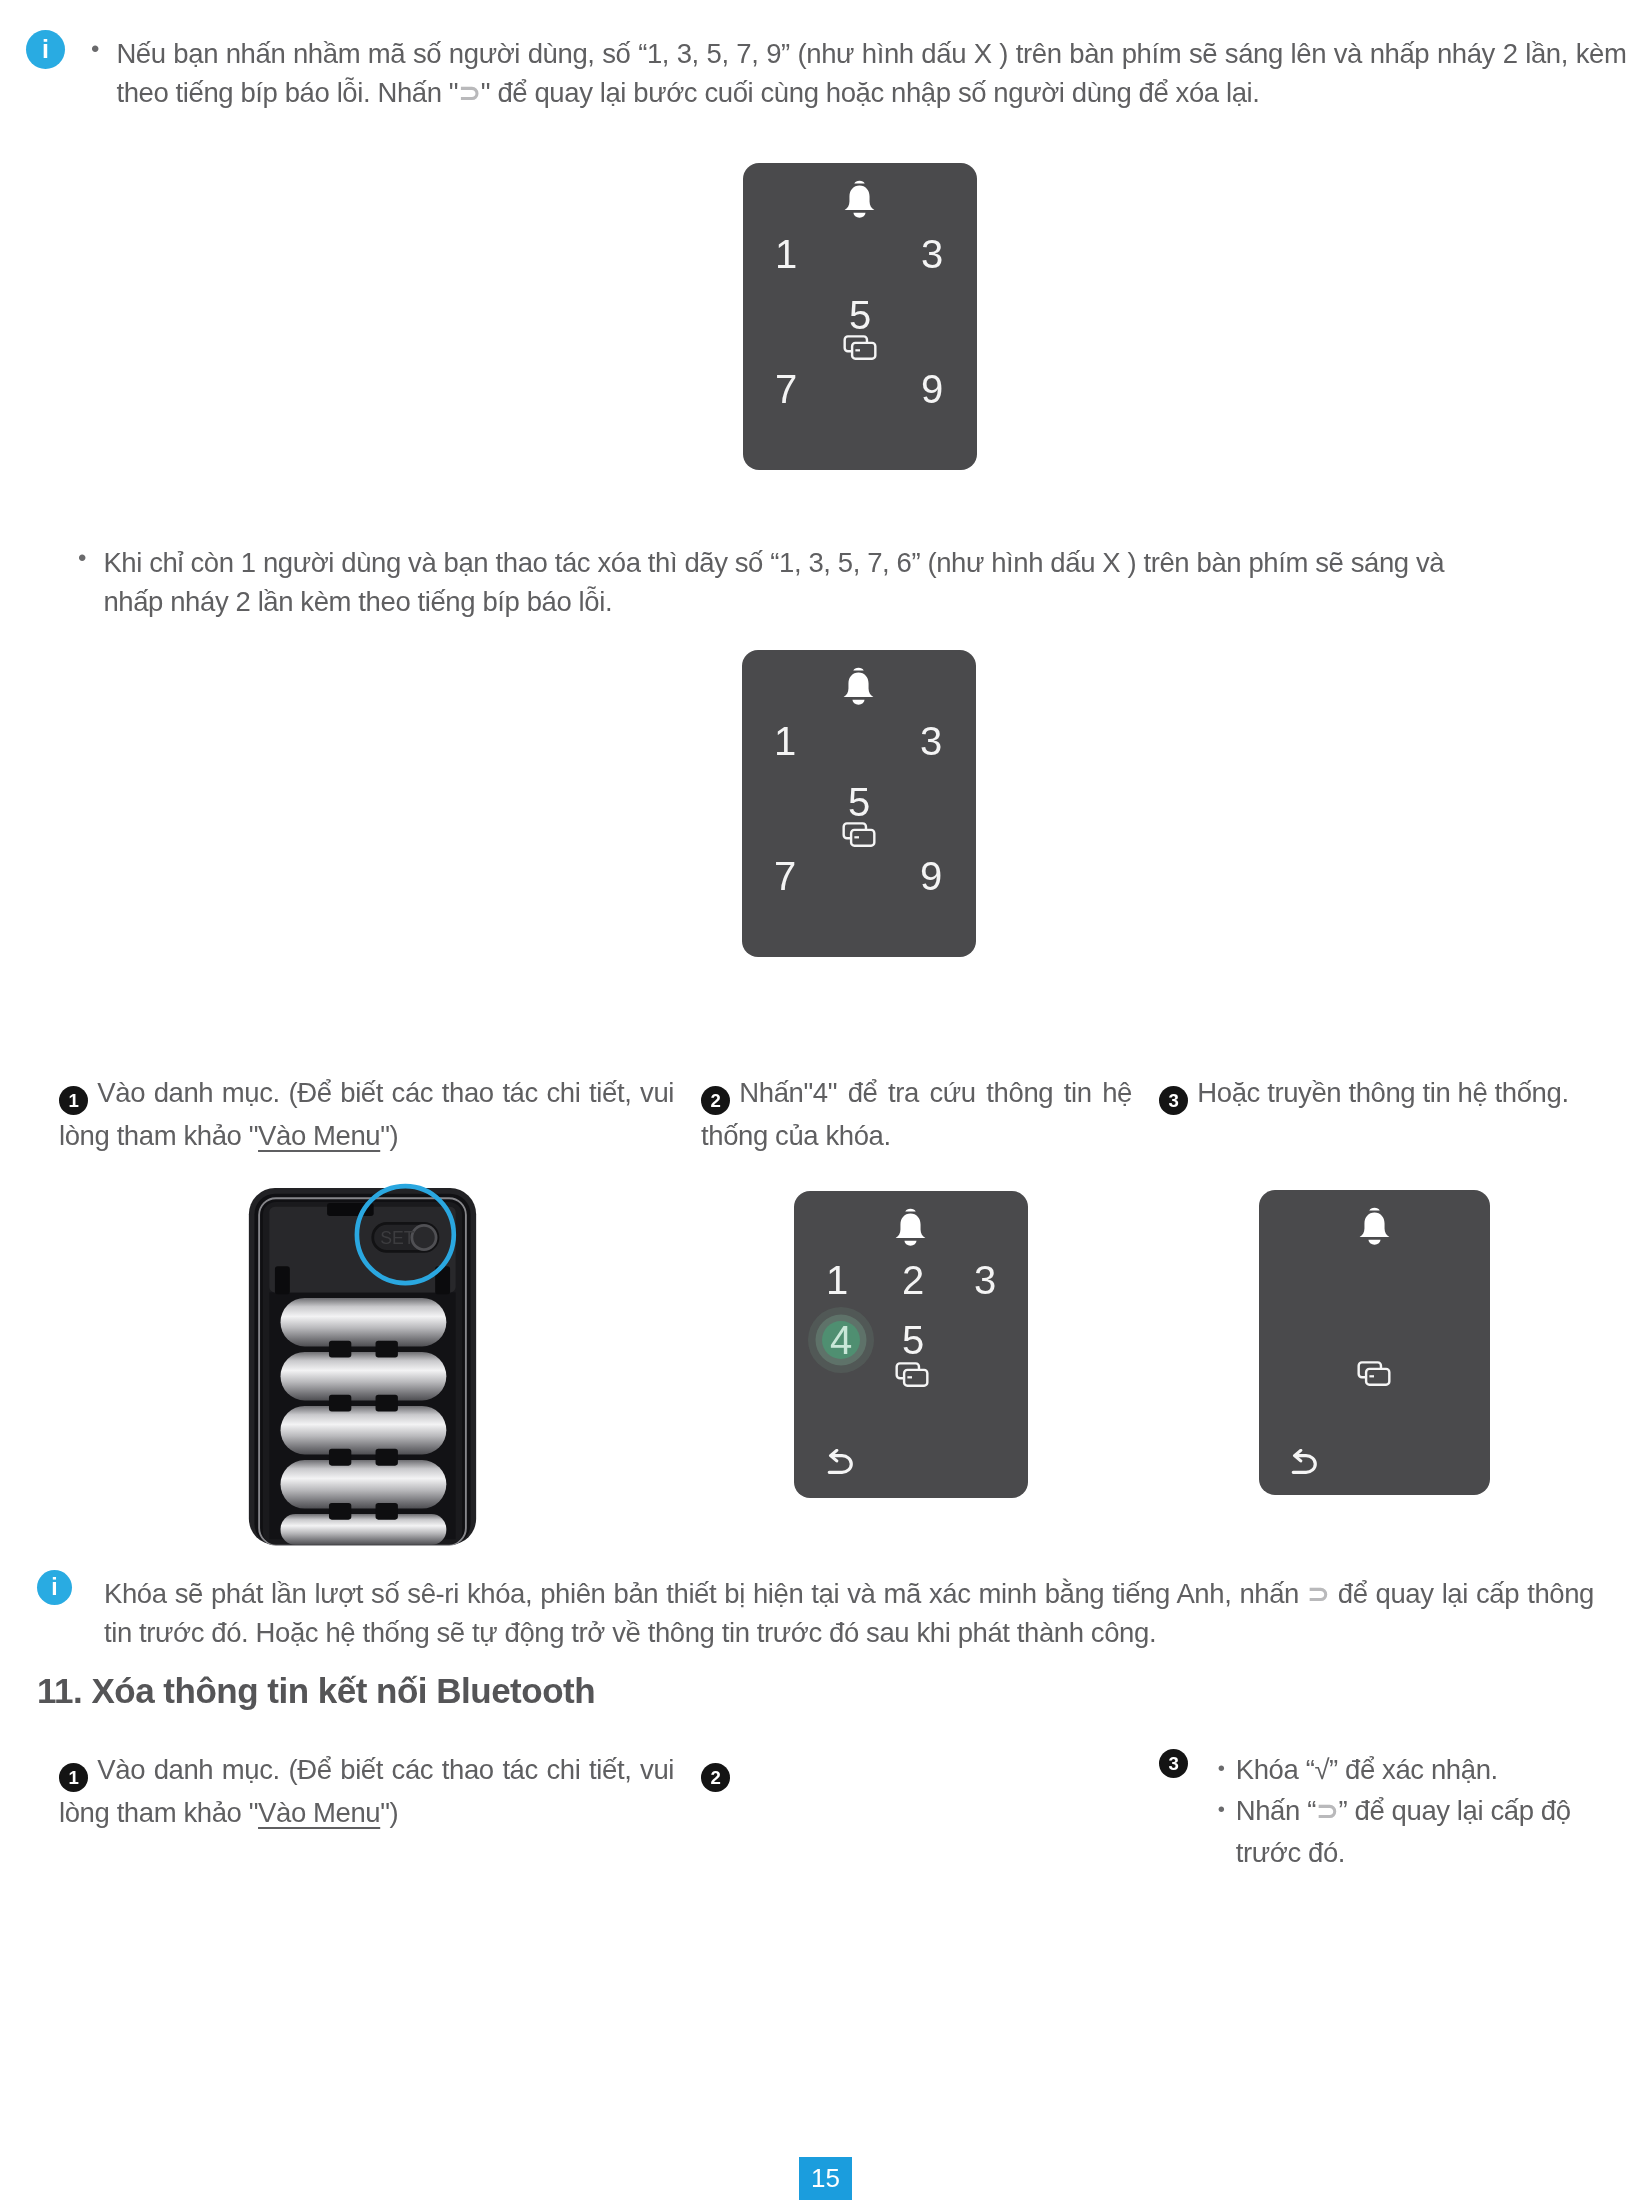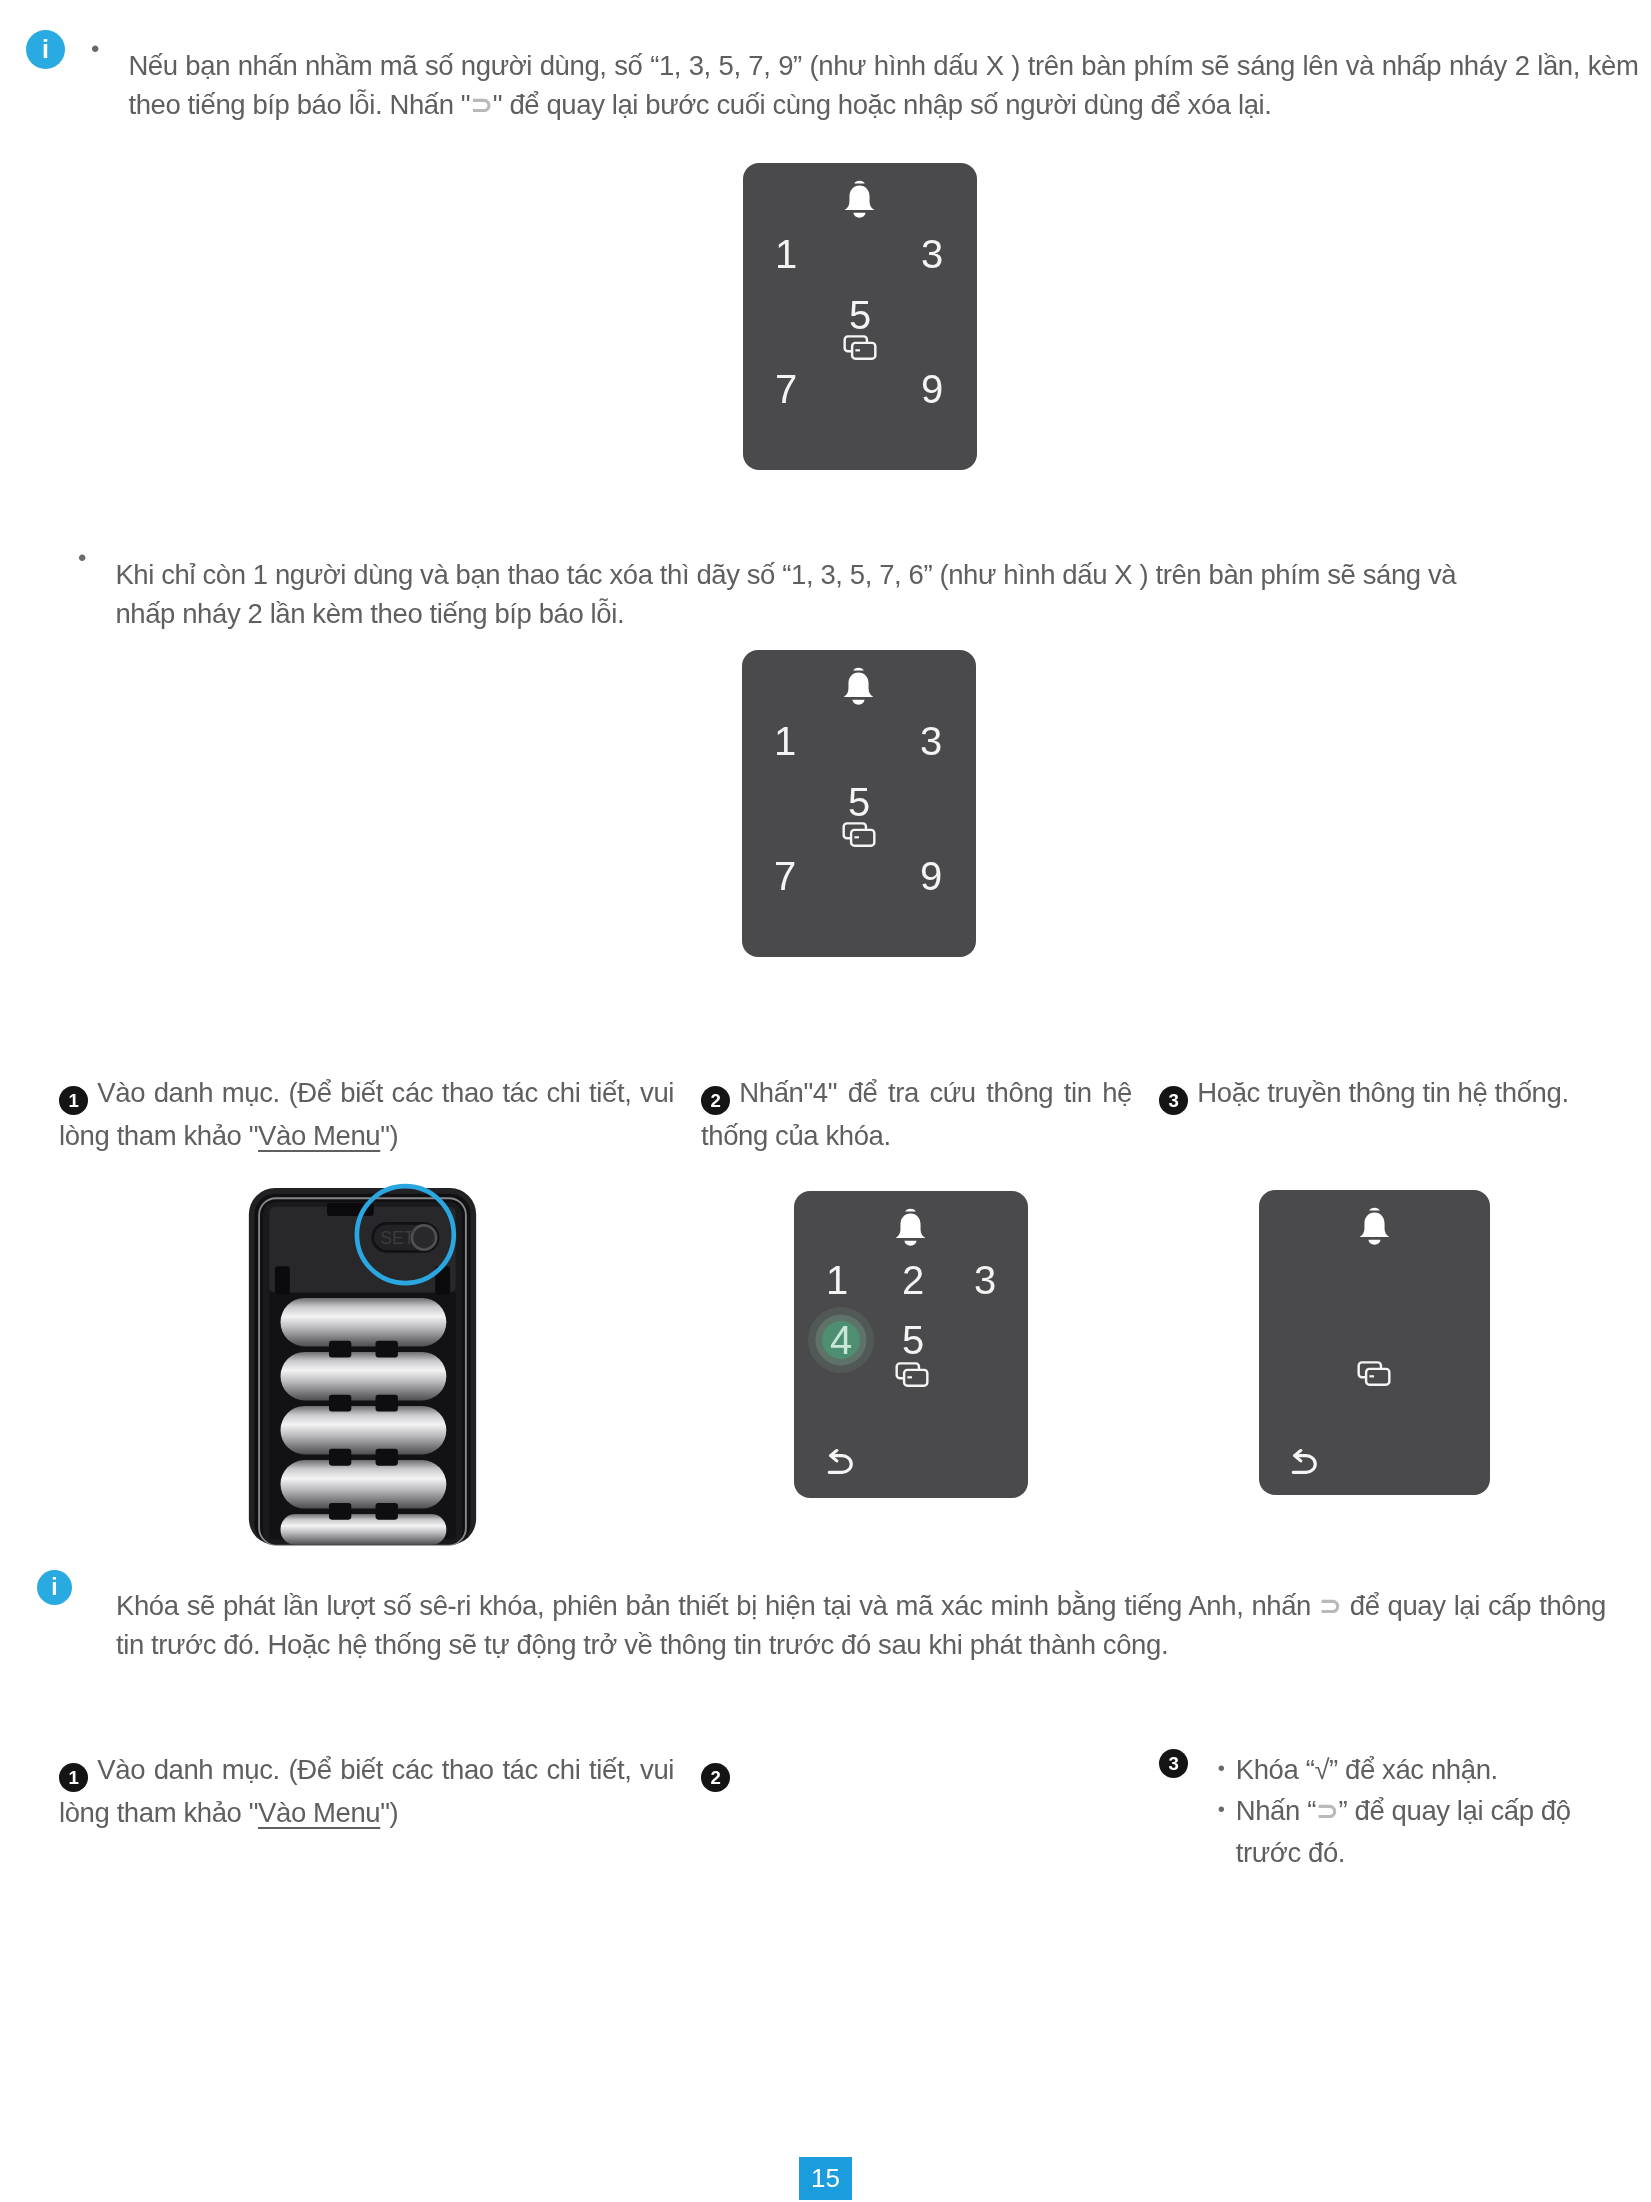--- a/index.html
+++ b/index.html
@@ -7,21 +7,21 @@
     position:relative;width:1652px;height:2203px;background:#ffffff;overflow:hidden;
     font-family:"Liberation Sans","DejaVu Sans",sans-serif;color:#5f5f61;
   }
   
   .note{position:absolute;display:flex;align-items:flex-start;}
   .info-badge{
     flex:none;width:39px;height:39px;border-radius:50%;background:#29abe2;color:#fff;
     display:flex;align-items:center;justify-content:center;font-size:25px;font-weight:bold;
   }
   .note-flow{display:flex;align-items:flex-start;}
-  .ntext{margin:16px;font-size:27.5px;line-height:1.42;letter-spacing:-0.4px;text-align:justify;text-align-last:left;}
+  .ntext{margin:4px;font-size:27.5px;line-height:1.42;letter-spacing:-0.4px;text-align:justify;text-align-last:left;}
   .bullet-dot{flex:none;font-size:24px;line-height:1.55;margin-right:13px;color:#6a6a6c;}
   .sym{color:#b9b9bb;font-weight:bold;}
   
   .section-h{position:absolute;margin:0;font-size:35px;font-weight:bold;color:#555557;letter-spacing:-0.5px;}
   
   .step{position:absolute;font-size:27.5px;line-height:1.5;letter-spacing:-0.4px;color:#5f5f61;text-align:justify;text-align-last:left;}
   .badge{
     display:inline-flex;width:29px;height:29px;border-radius:50%;background:#141414;color:#fff;
     font-size:18.6px;font-weight:bold;align-items:center;justify-content:center;vertical-align:-4.7px;margin-right:9.3px;flex:none;
   }
@@ -204,20 +204,21 @@
     </svg>
   </div>
 
   <div class="note" style="left:37px;top:1570px;width:1585px;gap:28px;">
     <div class="info-badge" style="width:35px;height:35px;font-size:23px;">
       <span>i</span>
     </div>
     <p class="ntext" style="width:1490px;"><span>Khóa sẽ phát lần lượt số sê-ri khóa, phiên bản thiết bị hiện tại và mã xác minh bằng tiếng Anh, nhấn </span><span class="sym">⊃</span><span> để quay lại cấp thông tin trước đó. Hoặc hệ thống sẽ tự động trở về thông tin trước đó sau khi phát thành công.</span></p>
   </div>
 
+  <h2 class="section-h" style="left:37px;top:1671px;">11. Xóa thông tin kết nối Bluetooth</h2>
 
   <div class="step" style="left:59px;top:1749px;width:615px;">
     <span class="badge">
         <span>1</span>
       </span><span>Vào danh mục. (Để biết các thao tác chi tiết, vui lòng tham khảo "</span><span class="menu-link">Vào Menu</span><span>")</span>
   </div>
   <div class="step" style="left:701px;top:1749px;width:415px;">
     <span class="badge">
         <span>2</span>
       </span>

